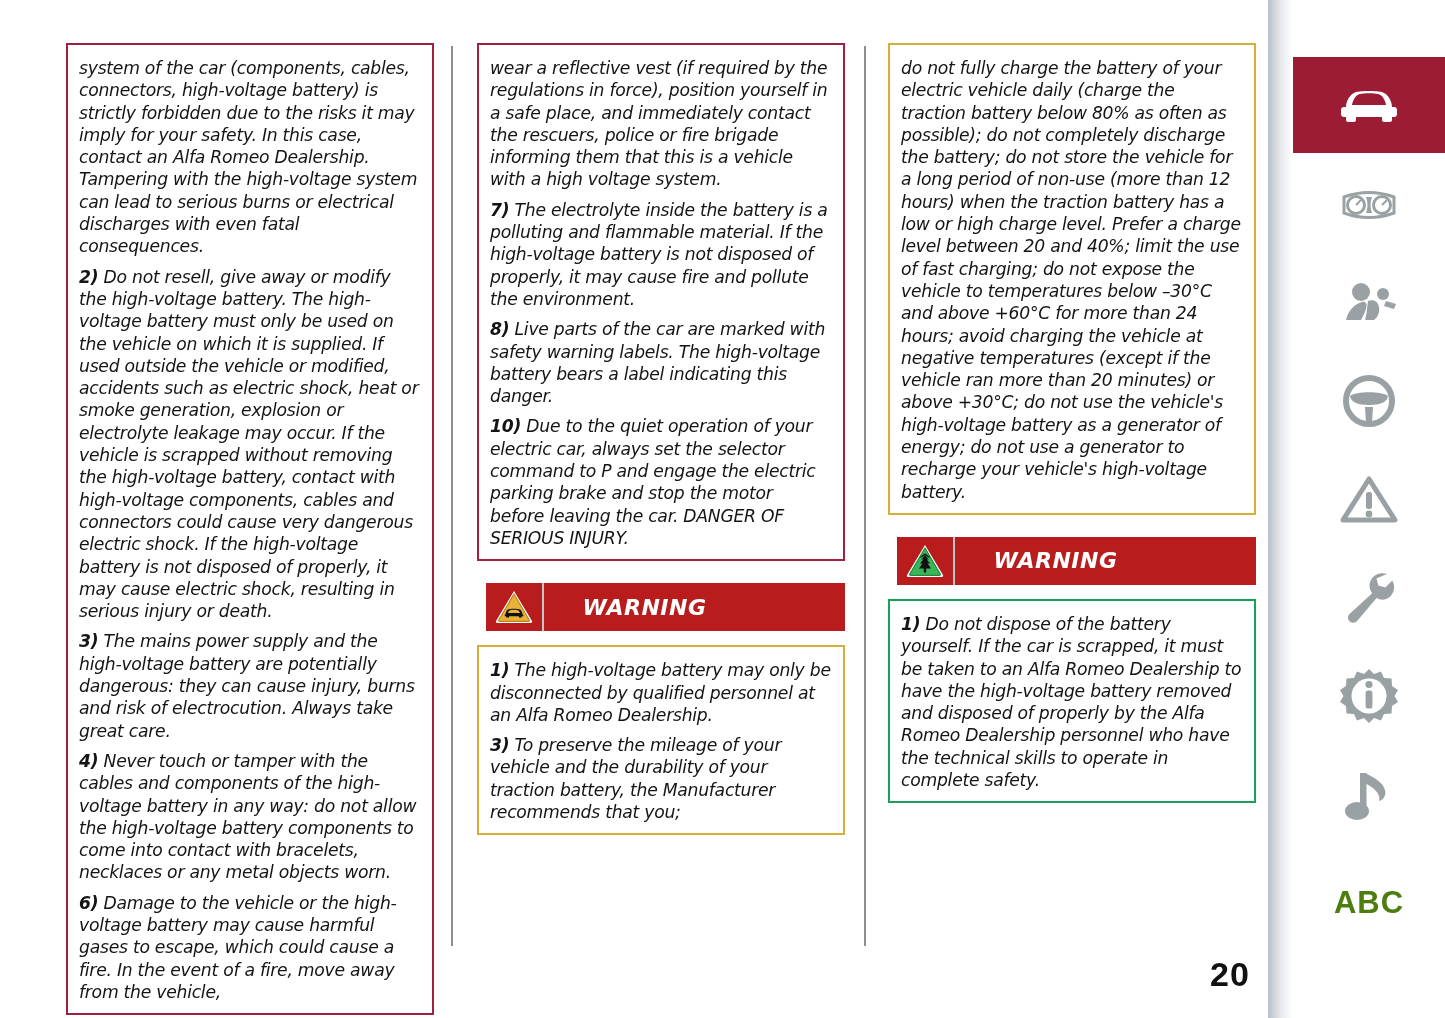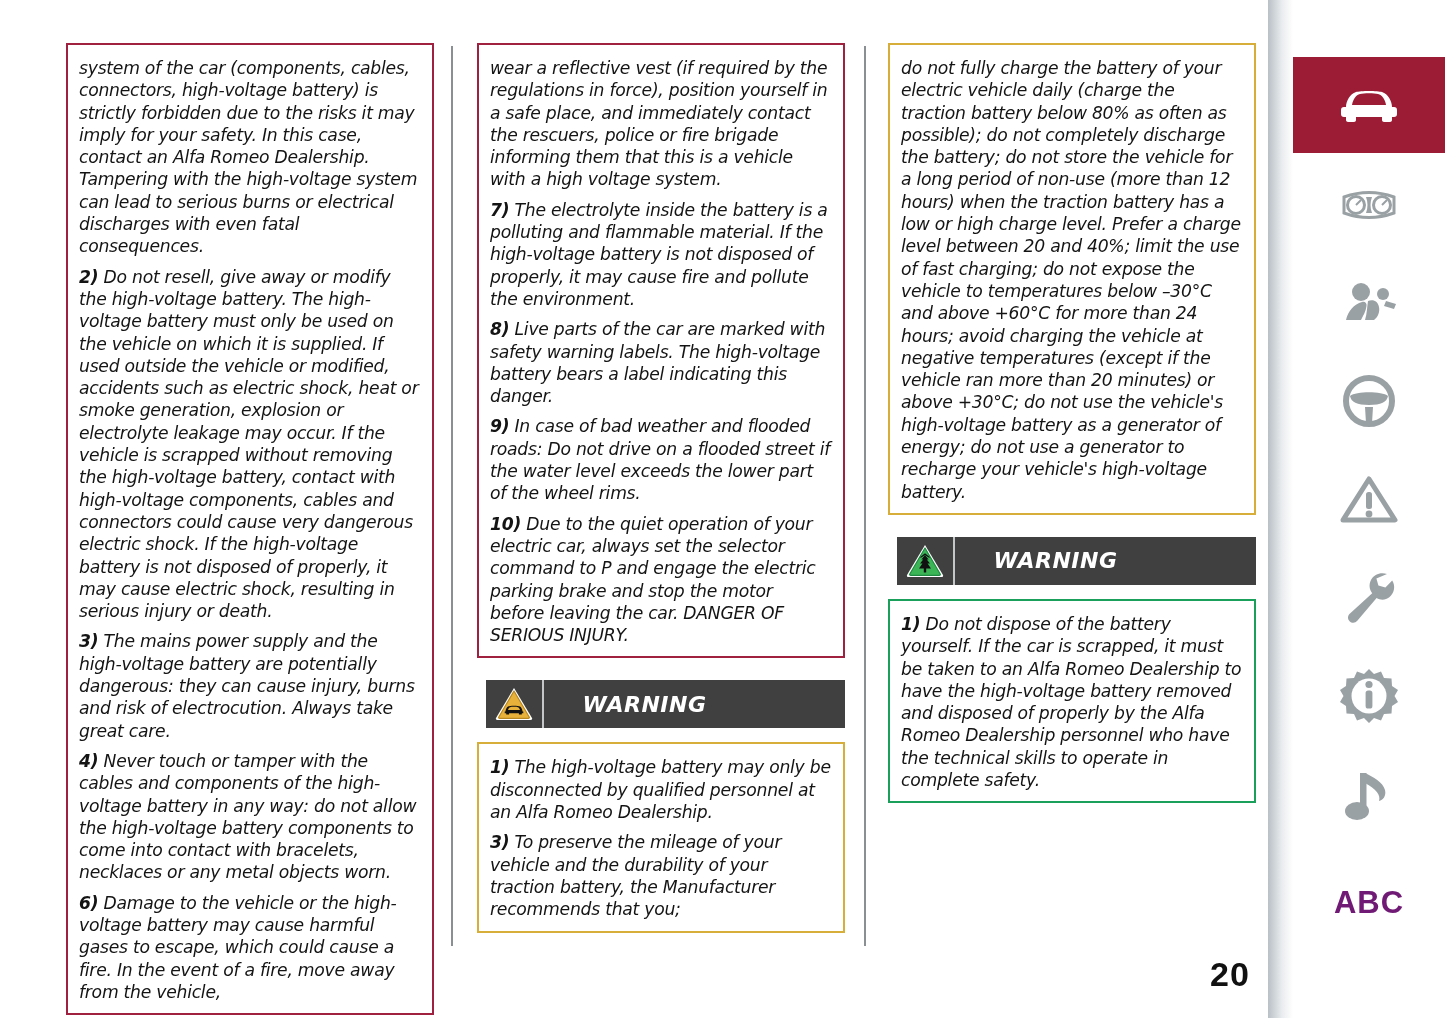--- a/index.html
+++ b/index.html
@@ -50,21 +50,21 @@
   }
   .tab.active {
     background: #9c1b35;
   }
   .tab svg { display: block; }
   .tab .abc-label {
     font-family: "Liberation Sans", sans-serif;
     font-weight: bold;
     font-size: 31px;
     letter-spacing: 1px;
-    color: #701a75;
+    color: #4d7c0f;
   }
 
   
   .column {
     position: absolute;
     top: 43px;
     width: 368px;
   }
   #col-1 { left: 66px; }
   #col-2 { left: 477px; }
@@ -104,21 +104,21 @@
   .box p b {
     font-weight: bold;
     font-style: italic;
   }
 
   
   .warning-bar {
     display: flex;
     align-items: center;
     height: 48px;
-    background: #404040;
+    background: #b91c1c;
     margin: 22px 0 14px 9px;
     box-sizing: border-box;
   }
   .warning-icon-cell {
     width: 58px;
     height: 48px;
     display: flex;
     align-items: center;
     justify-content: center;
     border-right: 2px solid #c4c7c8;
@@ -163,21 +163,20 @@
         <p><b>3)</b> <span>The mains power supply and the high-voltage battery are potentially dangerous: they can cause injury, burns and risk of electrocution. Always take great care.</span></p>
         <p><b>4)</b> <span>Never touch or tamper with the cables and components of the high-voltage battery in any way: do not allow the high-voltage battery components to come into contact with bracelets, necklaces or any metal objects worn.</span></p>
         <p><b>6)</b> <span>Damage to the vehicle or the high-voltage battery may cause harmful gases to escape, which could cause a fire. In the event of a fire, move away from the vehicle,</span></p>
       </div>
     </div>
   <div class="column" id="col-2">
       <div class="box red" style="border-color: rgb(160, 32, 64);">
         <p><span>wear a reflective vest (if required by the regulations in force), position yourself in a safe place, and immediately contact the rescuers, police or fire brigade informing them that this is a vehicle with a high voltage system.</span></p>
         <p><b>7)</b> <span>The electrolyte inside the battery is a polluting and flammable material. If the high-voltage battery is not disposed of properly, it may cause fire and pollute the environment.</span></p>
         <p><b>8)</b> <span>Live parts of the car are marked with safety warning labels. The high-voltage battery bears a label indicating this danger.</span></p>
-        <p><b>9)</b> <span>In case of bad weather and flooded roads: Do not drive on a flooded street if the water level exceeds the lower part of the wheel rims.</span></p>
         <p><b>10)</b> <span>Due to the quiet operation of your electric car, always set the selector command to P and engage the electric parking brake and stop the motor before leaving the car. DANGER OF SERIOUS INJURY.</span></p>
       </div>
       <div class="warning-bar">
         <div class="warning-icon-cell">
           <svg width="38" height="34" viewBox="0 0 38 34">
             <path fill="#ffffff" d="M19 1 L37 31 Q37.6 33 35.4 33 L2.6 33 Q0.4 33 1 31 Z"></path>
             <path fill="#e8b23a" stroke="#b8861f" stroke-width="1.2" stroke-linejoin="round" d="M19 4 L34.2 30 Q34.8 31.3 33.2 31.3 L4.8 31.3 Q3.2 31.3 3.8 30 Z"></path>
             <path fill="#111111" d="M10.5 24.5 C10.5 22.6 11.6 20.2 13 19.4 C14.6 18.5 23.4 18.5 25 19.4 C26.4 20.2 27.5 22.6 27.5 24.5 L28.3 24.5 L28.3 26.3 L26.8 26.3 L26.8 27.6 L23.9 27.6 L23.9 26.3 L14.1 26.3 L14.1 27.6 L11.2 27.6 L11.2 26.3 L9.7 26.3 L9.7 24.5 Z"></path>
             <path fill="#e8b23a" d="M13 23 C13.4 21.4 14.2 20.5 15.1 20.2 C16.6 19.7 21.4 19.7 22.9 20.2 C23.8 20.5 24.6 21.4 25 23 Z"></path>
           </svg>

